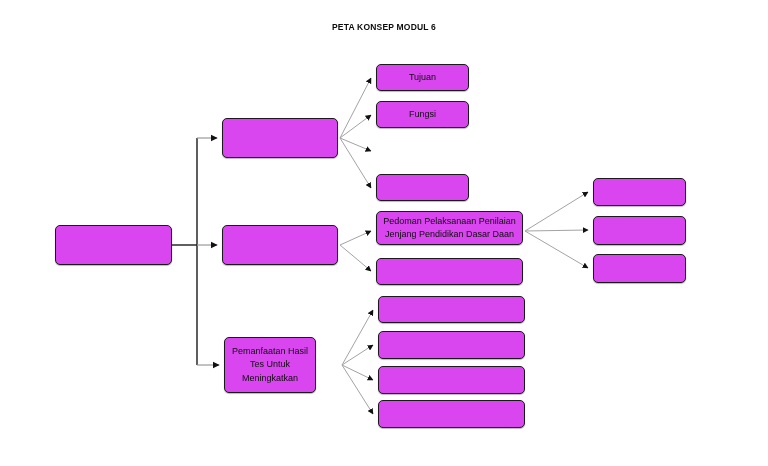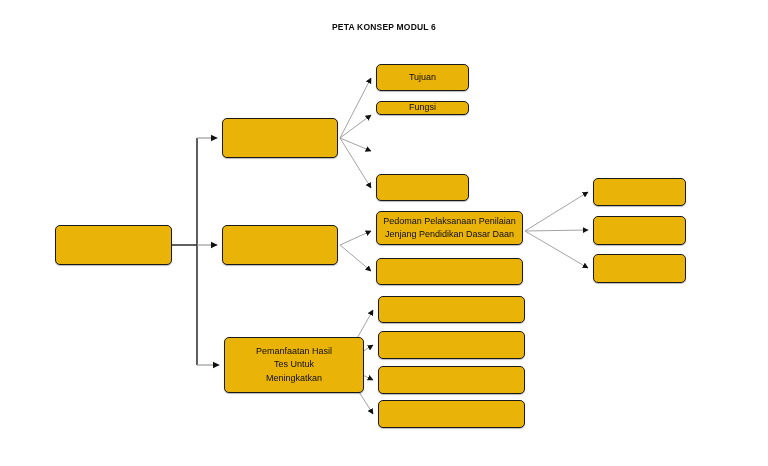--- a/index.html
+++ b/index.html
@@ -9,34 +9,34 @@
     font-family:"Liberation Sans", sans-serif; color:#111;
   }
   .canvas { position:absolute; left:0; top:0; width:768px; height:466px; }
   .title {
     position:absolute; left:0; top:22px; width:768px;
     text-align:center; font-size:8.5px; font-weight:bold;
     line-height:10.5px; letter-spacing:0.2px; color:#0d0d0d;
   }
   svg.connectors { position:absolute; left:0; top:0; }
   .box {
-    position:absolute; background:#eab308;
+    position:absolute; background:#d946ef;
     border:1.5px solid #1a1a1a; border-radius:5px;
     display:flex; align-items:center; justify-content:center;
     text-align:center; font-size:9px; line-height:13.5px;
     white-space:pre-line; color:#0d0d0d;
     box-shadow:0 1px 1px rgba(0,0,0,0.28);
   }
   
   #root      { left:55px;  top:225px; width:117px; height:40px; }
   #b-top     { left:222px; top:118px; width:116px; height:40px; }
   #b-mid     { left:222px; top:225px; width:116px; height:40px; }
-  #b-bot     { left:224px; top:337px; width:140px; height:56px; }
+  #b-bot     { left:224px; top:337px; width:92px; height:56px; }
   #tujuan    { left:376px; top:64px;  width:93px;  height:27px; }
-  #fungsi    { left:376px; top:101px; width:93px;  height:14px; }
+  #fungsi    { left:376px; top:101px; width:93px;  height:27px; }
   #prinsip   { left:376px; top:138px; width:93px;  height:26px; }
   #top4      { left:376px; top:174px; width:93px;  height:27px; }
   #pedoman   { left:376px; top:211px; width:147px; height:34px; }
   #mid2      { left:376px; top:258px; width:147px; height:27px; }
   #r1        { left:593px; top:178px; width:93px;  height:28px; }
   #r2        { left:593px; top:216px; width:93px;  height:29px; }
   #r3        { left:593px; top:254px; width:93px;  height:29px; }
   #bm1       { left:378px; top:296px; width:147px; height:27px; }
   #bm2       { left:378px; top:331px; width:147px; height:28px; }
   #bm3       { left:378px; top:366px; width:147px; height:28px; }

